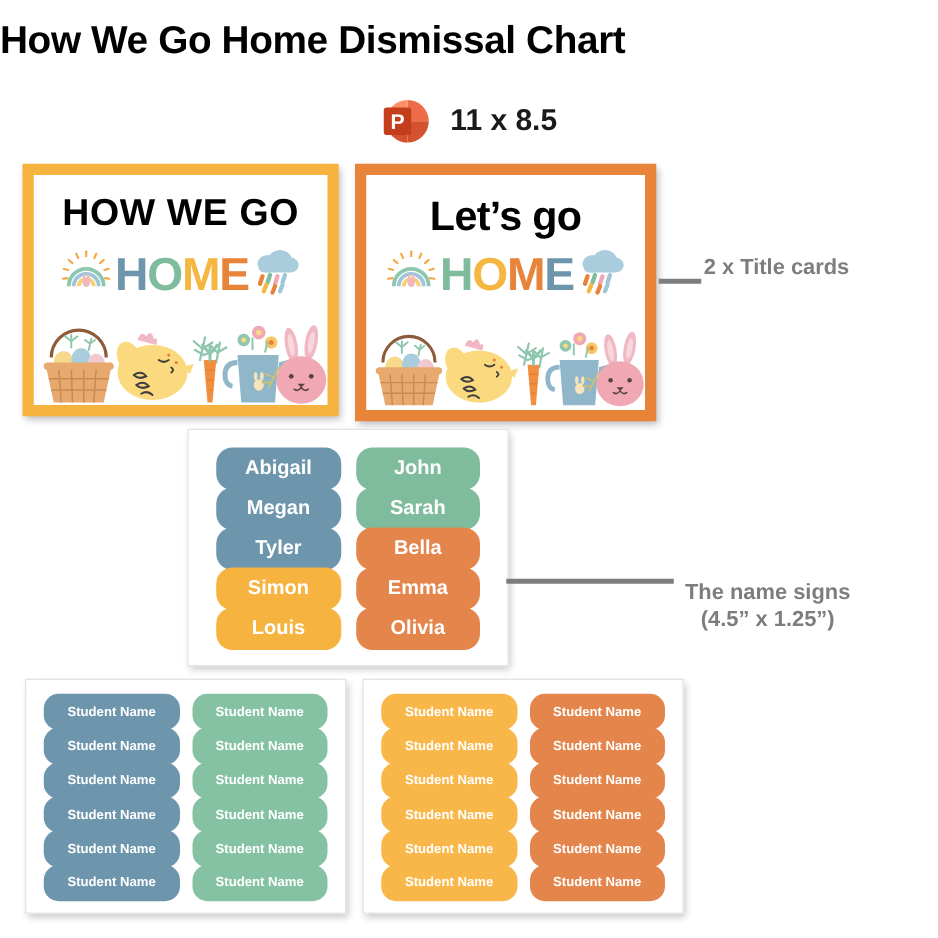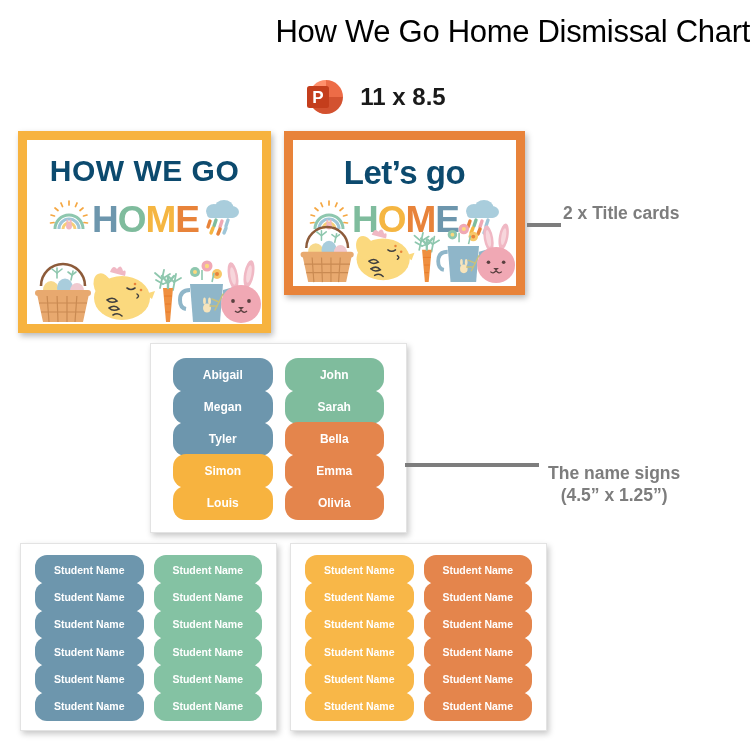--- a/index.html
+++ b/index.html
@@ -7,47 +7,47 @@
     width: 750px; height: 750px;
     background: #ffffff;
     font-family: "Liberation Sans", sans-serif;
     overflow: hidden;
   }
   #stage { position: relative; width: 750px; height: 750px; background: #fff; }
 
   
   .page-title {
     position: absolute; left: 0; top: 14px; width: 750px;
-    text-align: right;
-    font-size: 31px; font-weight: normal; color: #000000;
+    text-align: left;
+    font-size: 31px; font-weight: bold; color: #000000;
     letter-spacing: -0.3px;
     white-space: nowrap;
   }
   .format-row {
     position: absolute; left: 0; top: 76px; width: 750px;
     display: flex; align-items: center; justify-content: center; gap: 14px;
   }
   .ppt-icon { width: 42px; height: 42px; position: relative; }
   .format-size { font-size: 24px; font-weight: bold; color: #1a1a1a; }
 
   
   .title-card {
     position: absolute;
     box-shadow: 2px 3px 6px rgba(0,0,0,0.28);
     overflow: hidden;
   }
   .card-a { left: 18px; top: 131px; width: 253px; height: 202px; background: #f7b33f; padding: 9px; }
-  .card-b { left: 284px; top: 131px; width: 241px; height: 164px; background: #e8833a; padding: 9px; }
+  .card-b { left: 284px; top: 131px; width: 241px; height: 206px; background: #e8833a; padding: 9px; }
   .card-inner {
     width: 100%; height: 100%; background: #ffffff;
     position: relative; overflow: hidden;
   }
   .card-headline {
     position: absolute; left: 0; top: 14px; width: 100%;
-    text-align: center; color: #0c4a6e; font-weight: bold;
+    text-align: center; color: #000000; font-weight: bold;
     white-space: nowrap;
   }
   .card-a .card-headline { font-size: 30px; letter-spacing: 0.5px; }
   .card-b .card-headline { font-size: 33px; letter-spacing: -0.5px; }
 
   .home-row {
     position: absolute; left: 0; top: 58px; width: 100%;
     display: flex; align-items: center; justify-content: center; gap: 2px;
   }
   .home-word { display: flex; font-size: 37px; font-weight: bold; line-height: 1; letter-spacing: -1px; }
@@ -62,21 +62,21 @@
     position: absolute; background: #ffffff;
     border: 1px solid #e3e3e3;
     box-shadow: 2px 3px 6px rgba(0,0,0,0.22);
   }
   .panel-names { left: 150px; top: 343px; width: 257px; height: 190px; padding: 14px 22px; }
   .name-grid { display: flex; gap: 12px; height: 100%; }
   .name-col { display: flex; flex-direction: column; flex: 1; }
   .name-chip {
     flex: 1;
     display: flex; align-items: center; justify-content: center;
-    color: #ffffff; font-weight: bold; font-size: 12px;
+    color: #ffffff; font-weight: bold; font-size: 16px;
     border-radius: 13px;
     margin-bottom: -2px;
     position: relative;
   }
 
   
   .sheet-left  { left: 20px;  top: 543px; width: 257px; height: 188px; padding: 11px 14px; }
   .sheet-right { left: 290px; top: 543px; width: 257px; height: 188px; padding: 11px 14px; }
   .sheet-grid { display: flex; gap: 10px; height: 100%; }
   .sheet-col { display: flex; flex-direction: column; flex: 1; }

